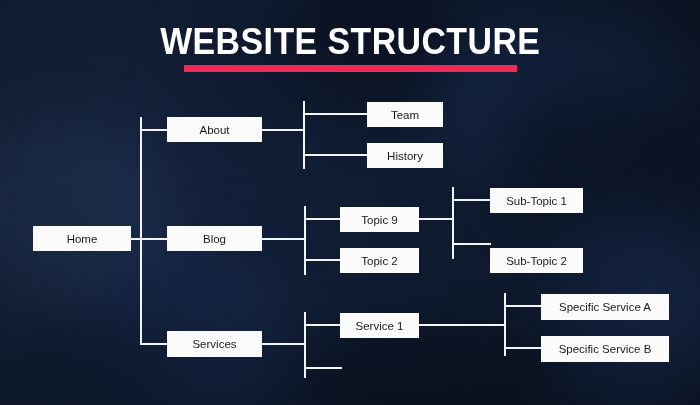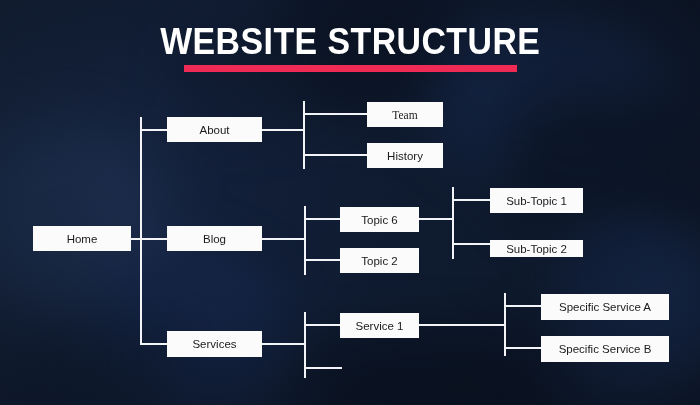--- a/index.html
+++ b/index.html
@@ -172,33 +172,33 @@
     <div class="line line-h" style="left:504px; top:347px; width:39px;"></div>
 
     <div class="node" style="left:33px;  top:226px; width:98px;  height:25px;">Home</div>
 
     <div class="node" style="left:167px; top:117px; width:95px;  height:25px;">About</div>
 
     <div class="node" style="left:167px; top:226px; width:95px;  height:25px;">Blog</div>
 
     <div class="node" style="left:167px; top:331px; width:95px;  height:26px;">Services</div>
 
-    <div class="node" style="left:367px; top:102px; width:76px;  height:25px;font-family:Liberation Serif, serif;">Team</div>
+    <div class="node" style="left:367px; top:102px; width:76px;  height:25px;">Team</div>
 
     <div class="node" style="left:367px; top:143px; width:76px;  height:25px;">History</div>
 
-    <div class="node" style="left:340px; top:207px; width:79px;  height:25px;">Topic 6</div>
+    <div class="node" style="left:340px; top:207px; width:79px;  height:25px;">Topic 9</div>
 
     <div class="node" style="left:340px; top:248px; width:79px;  height:25px;">Topic 2</div>
 
     <div class="node" style="left:340px; top:313px; width:79px;  height:25px;">Service 1</div>
 
 
     <div class="node" style="left:490px; top:188px; width:93px;  height:25px;text-align:right;">Sub-Topic 1</div>
 
-    <div class="node" style="left:490px; top:240px; width:93px;  height:17px;text-align:center;">Sub-Topic 2</div>
+    <div class="node" style="left:490px; top:248px; width:93px;  height:25px;text-align:center;">Sub-Topic 2</div>
 
     <div class="node" style="left:541px; top:336px; width:128px; height:26px;">Specific Service B</div>
 
     <div class="node" style="left:541px; top:294px; width:128px; height:26px;">Specific Service A</div>
 
   </div>
 </div>
 
 </body></html>

